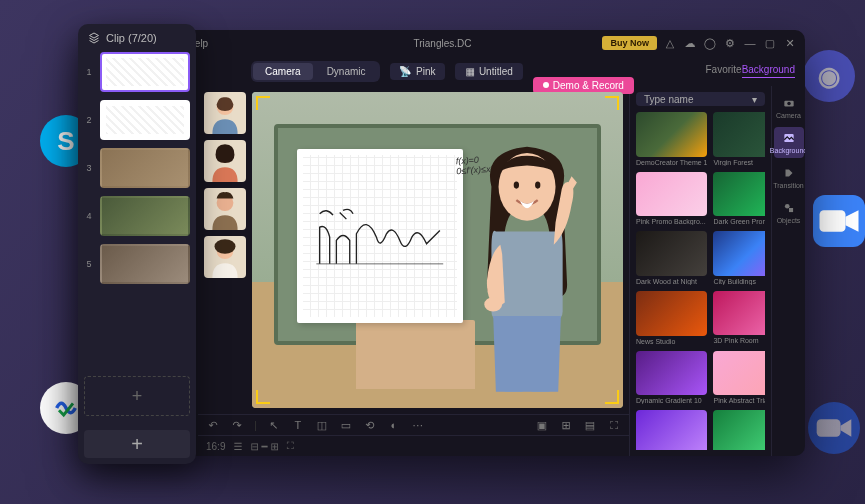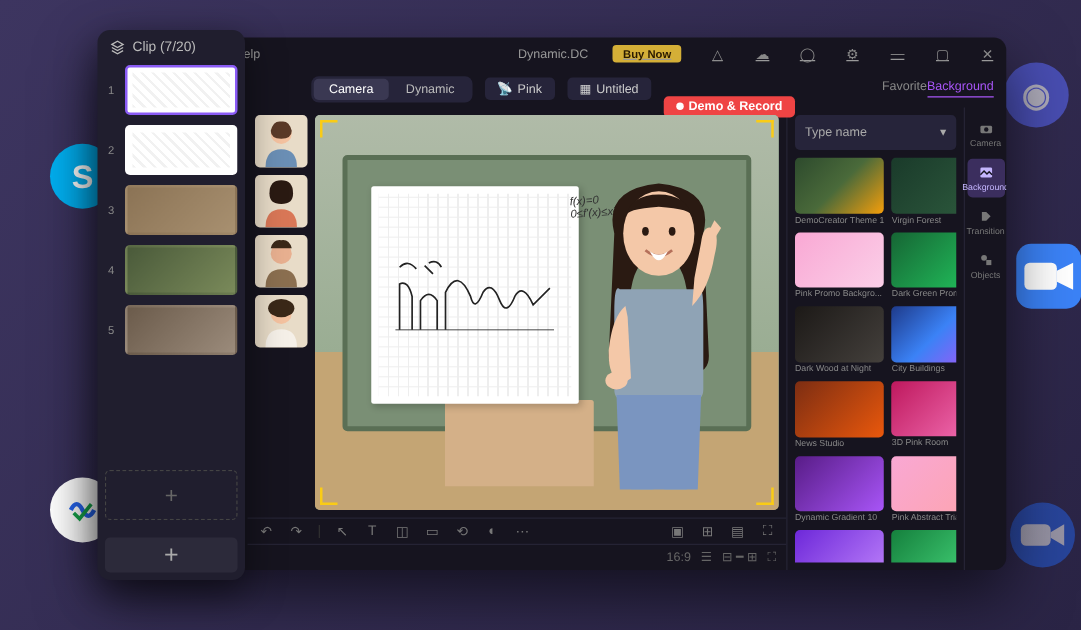--- a/index.html
+++ b/index.html
@@ -31,31 +31,31 @@
 .clip-add-btn { margin:6px; height:28px; background:#2c2a3a; border-radius:4px; color:#aaa; font-size:20px; display:flex; align-items:center; justify-content:center; }
 
 
 .main-window { position:absolute; left:80px; top:30px; right:60px; bottom:48px; background:#16141f; border-radius:10px; display:flex; flex-direction:column; box-shadow:0 20px 50px rgba(0,0,0,.6); overflow:hidden; }
 
 
 .titlebar { height:26px; display:flex; align-items:center; padding:0 8px; font-size:10px; color:#999; }
 .titlebar .brand { color:#ccc; }
 .titlebar .menu { margin-left:12px; display:flex; gap:12px; }
 .titlebar .doc-title { position:absolute; left:50%; transform:translateX(-50%); }
-.titlebar .win-ctrls { margin-left:auto; display:flex; gap:22px; align-items:center;text-decoration:underline; }
+.titlebar .win-ctrls { margin-left:auto; display:flex; gap:6px; align-items:center; }
 .buy-now { background:#d4af37; color:#2a1a00; font-size:9px; padding:2px 8px; border-radius:3px; font-weight:600; }
 .tb-icon { width:14px; height:14px; color:#888; display:flex; align-items:center; justify-content:center; font-size:11px; }
 
 
 .toolbar { height:30px; display:flex; align-items:center; justify-content:center; gap:10px; position:relative; font-size:10px; }
 .pill-group { display:flex; background:#26243a; border-radius:6px; padding:2px; gap:2px; }
 .pill { padding:3px 12px; border-radius:4px; color:#bbb; }
 .pill.active { background:#3a3852; color:#fff; }
 .tool-btn { display:flex; align-items:center; gap:4px; padding:3px 10px; border-radius:4px; color:#ccc; background:#26243a; }
-.tool-btn.record { background:#ef4444; color:#fff; font-weight:700;margin-top:28px; }
+.tool-btn.record { background:#ec4899; color:#fff; font-weight:400;margin-top:28px; }
 .tool-btn .dot { width:6px; height:6px; border-radius:50%; background:#fff; }
 .tool-btn.record .dot { background:#fff; }
 .right-tabs { position:absolute; right:10px; display:flex; font-size:10px; }
 .right-tabs span { color:#888; }
 .right-tabs span.active { color:#a855f7; border-bottom:1px solid #a855f7; padding-bottom:2px; }
 
 
 .body { flex:1; display:flex; min-height:0; }
 .left-gutter { width:118px; flex-shrink:0; }
 
@@ -81,26 +81,26 @@
 .corner.tr { top:4px; right:4px; border-left:0; border-bottom:0; }
 .corner.bl { bottom:4px; left:4px; border-right:0; border-top:0; }
 .corner.br { bottom:4px; right:4px; border-left:0; border-top:0; }
 
 
 .tool-strip { height:22px; display:flex; align-items:center; gap:10px; padding:0 8px; color:#777; font-size:11px; border-top:1px solid #252334; border-bottom:1px solid #252334; }
 .tool-strip .spacer { flex:1; }
 .ts-icon { width:14px; height:14px; display:inline-flex; align-items:center; justify-content:center; }
 .text-row { height:24px; display:flex; align-items:center; padding:0 8px; }
 .text-input { flex:1; background:transparent; border:0; color:#888; font-size:10px; outline:none; }
-.status-row { height:20px; display:flex; align-items:center; justify-content:flex-end; gap:8px; padding:0 8px; color:#666; font-size:10px; }
+.status-row { height:20px; display:flex; align-items:center; justify-content:flex-start; gap:8px; padding:0 8px; color:#666; font-size:10px; }
 
 
 .right-panel { width:176px; flex-shrink:0; display:flex; border-left:1px solid #252334; }
 .prop-body { flex:1; display:flex; flex-direction:column; padding:6px; min-width:0; }
-.type-select { height:28px; background:#26243a; border-radius:4px; color:#aaa; font-size:10px; display:flex; align-items:center; justify-content:space-between; padding:0 8px; margin-bottom:6px; }
+.type-select { height:14px; background:#26243a; border-radius:4px; color:#aaa; font-size:10px; display:flex; align-items:center; justify-content:space-between; padding:0 8px; margin-bottom:6px; }
 .bg-grid { flex:1; overflow:hidden; display:grid; grid-template-columns:1fr 1fr; gap:6px; align-content:start; }
 .bg-item { display:flex; flex-direction:column; gap:2px; }
 .bg-thumb { width:100%; aspect-ratio:16/10; border-radius:4px; }
 .bg-label { font-size:7px; color:#888; white-space:nowrap; overflow:hidden; text-overflow:ellipsis; }
 .prop-tabs { width:34px; border-left:1px solid #252334; display:flex; flex-direction:column; align-items:center; padding-top:6px; gap:4px; }
 .prop-tab { width:30px; padding:4px 0; display:flex; flex-direction:column; align-items:center; gap:2px; color:#777; font-size:7px; border-radius:4px; }
 .prop-tab.active { background:#3b2e5e; color:#c4b5fd; }
 .prop-tab svg { width:14px; height:14px; }
 
 
@@ -136,21 +136,21 @@
 </div>
 
 <div class="main-window">
 
   <div class="titlebar">
     <span class="brand">noCreator</span>
     <div class="menu">
       <span>Project</span>
       <span>Help</span>
     </div>
-    <span class="doc-title">Dynamic.DC</span>
+    <span class="doc-title">Triangles.DC</span>
     <div class="win-ctrls">
       <span class="buy-now">Buy Now</span>
       <span class="tb-icon">△</span>
       <span class="tb-icon">☁</span>
       <span class="tb-icon">◯</span>
       <span class="tb-icon">⚙</span>
       <span class="tb-icon">—</span>
       <span class="tb-icon">▢</span>
       <span class="tb-icon">✕</span>
     </div>

